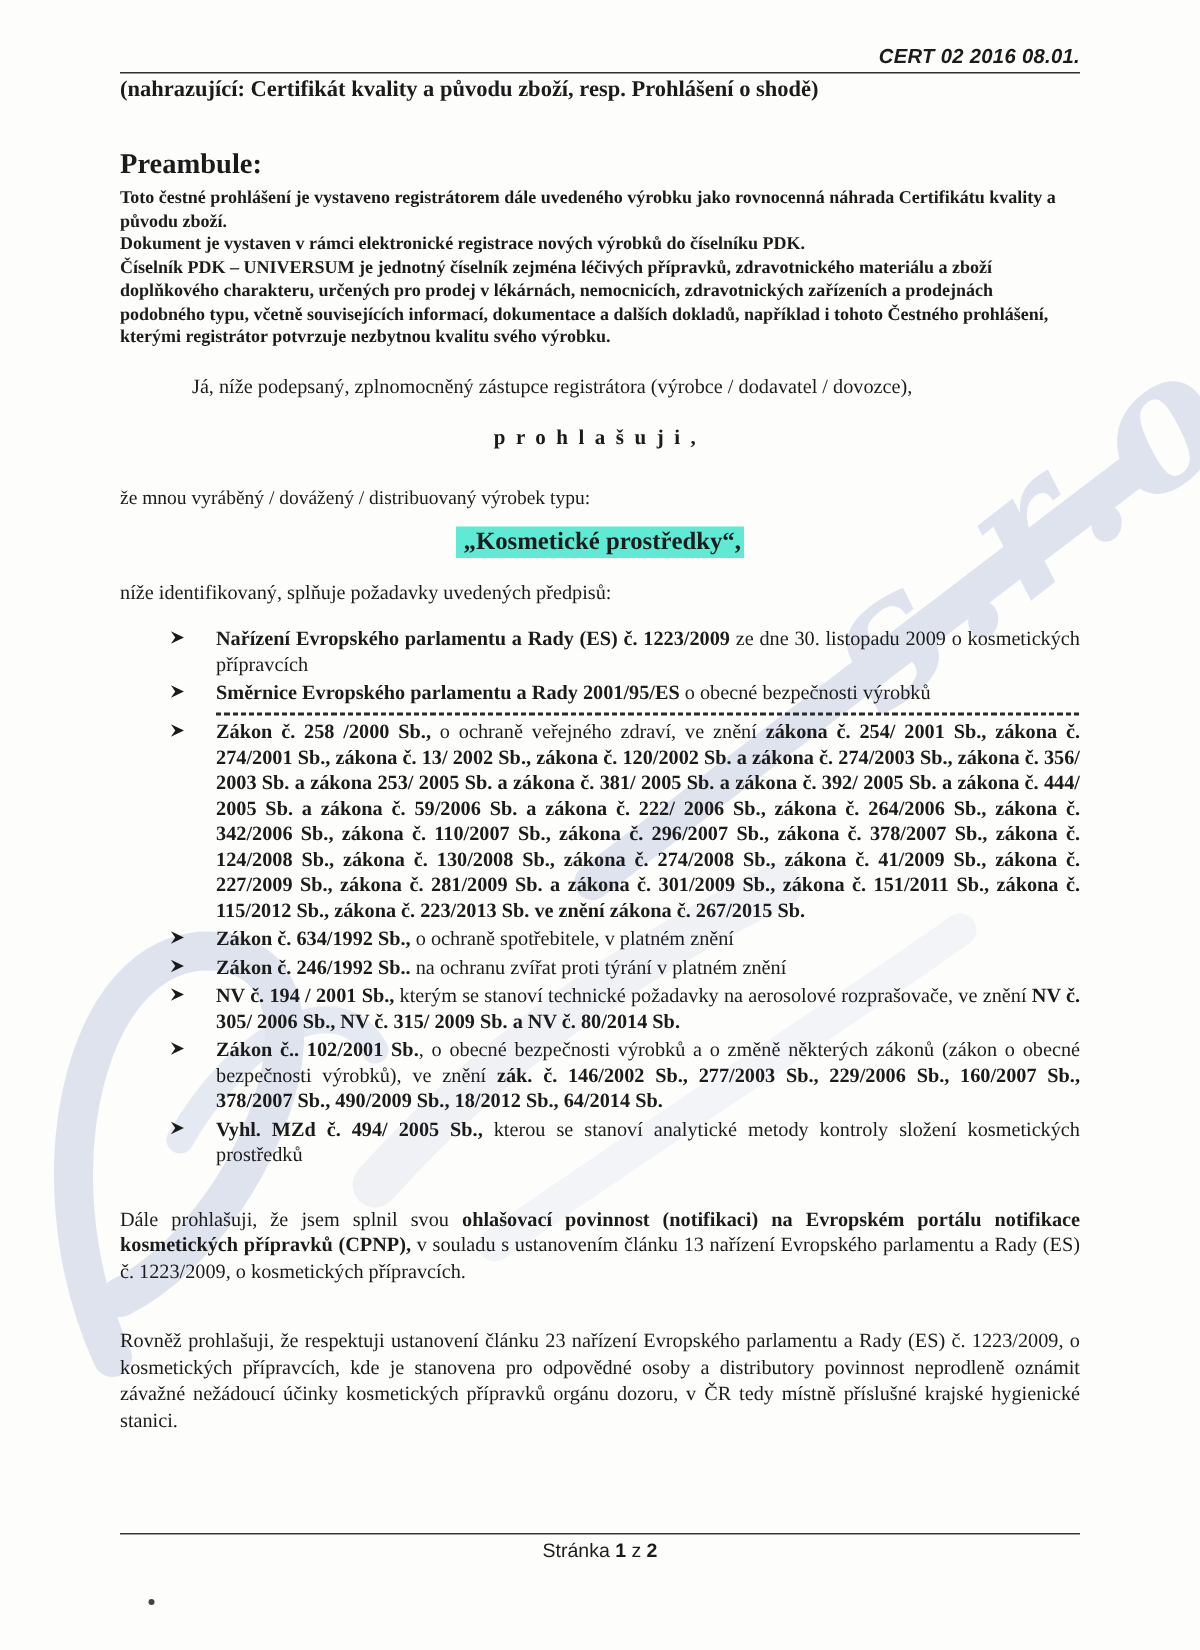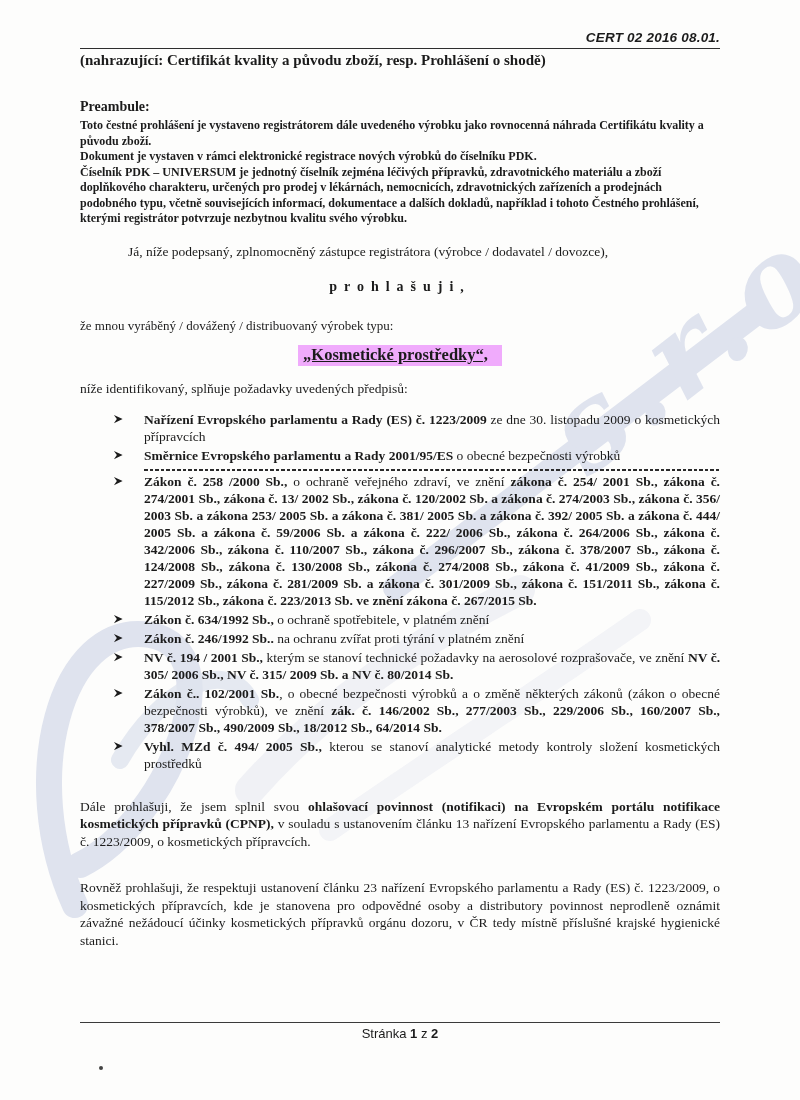--- a/index.html
+++ b/index.html
@@ -24,42 +24,41 @@
 
   h1.title{
     margin:24px 0 0 0;text-align:center;
     font-size:25px;font-weight:bold;letter-spacing:.5px;
   }
   .subtitle{
     font-weight:bold;font-size:15px;margin-top:3px;
   }
 
   .preamble-head{
-    margin-top:30px;font-size:14px;font-weight:bold;
+    margin-top:30px;font-size:19px;font-weight:bold;
   }
   .preamble-body{
     margin-top:3px;
     font-size:12px;font-weight:bold;line-height:15.5px;
     white-space:pre-line;
     text-align:left;
   }
 
   .intro-line{margin-top:17px;font-size:13.5px;text-indent:48px;}
   .declare-word{
     margin-top:19px;text-align:center;
     font-weight:bold;font-size:14px;letter-spacing:7px;
   }
   .product-line{margin-top:23px;font-size:13px;}
   .product-type-wrap{text-align:center;margin-top:11px;}
   .product-type{
     display:inline-block;
     font-size:16.5px;font-weight:bold;
-    text-decoration:underline;
-    background:#f0abfc;
-    padding:0 14px 1px 5px;
+    background:#5eead4;
+    padding:0 2px 1px 5px;
   }
   .compliance-line{margin-top:15px;font-size:13.5px;}
 
   ul.bullets{list-style:none;margin:14px 0 0 0;padding:0 0 0 30px;}
   ul.bullets li{
     position:relative;
     padding-left:34px;
     font-size:13.5px;line-height:17px;
     text-align:justify;
     margin-bottom:2px;

